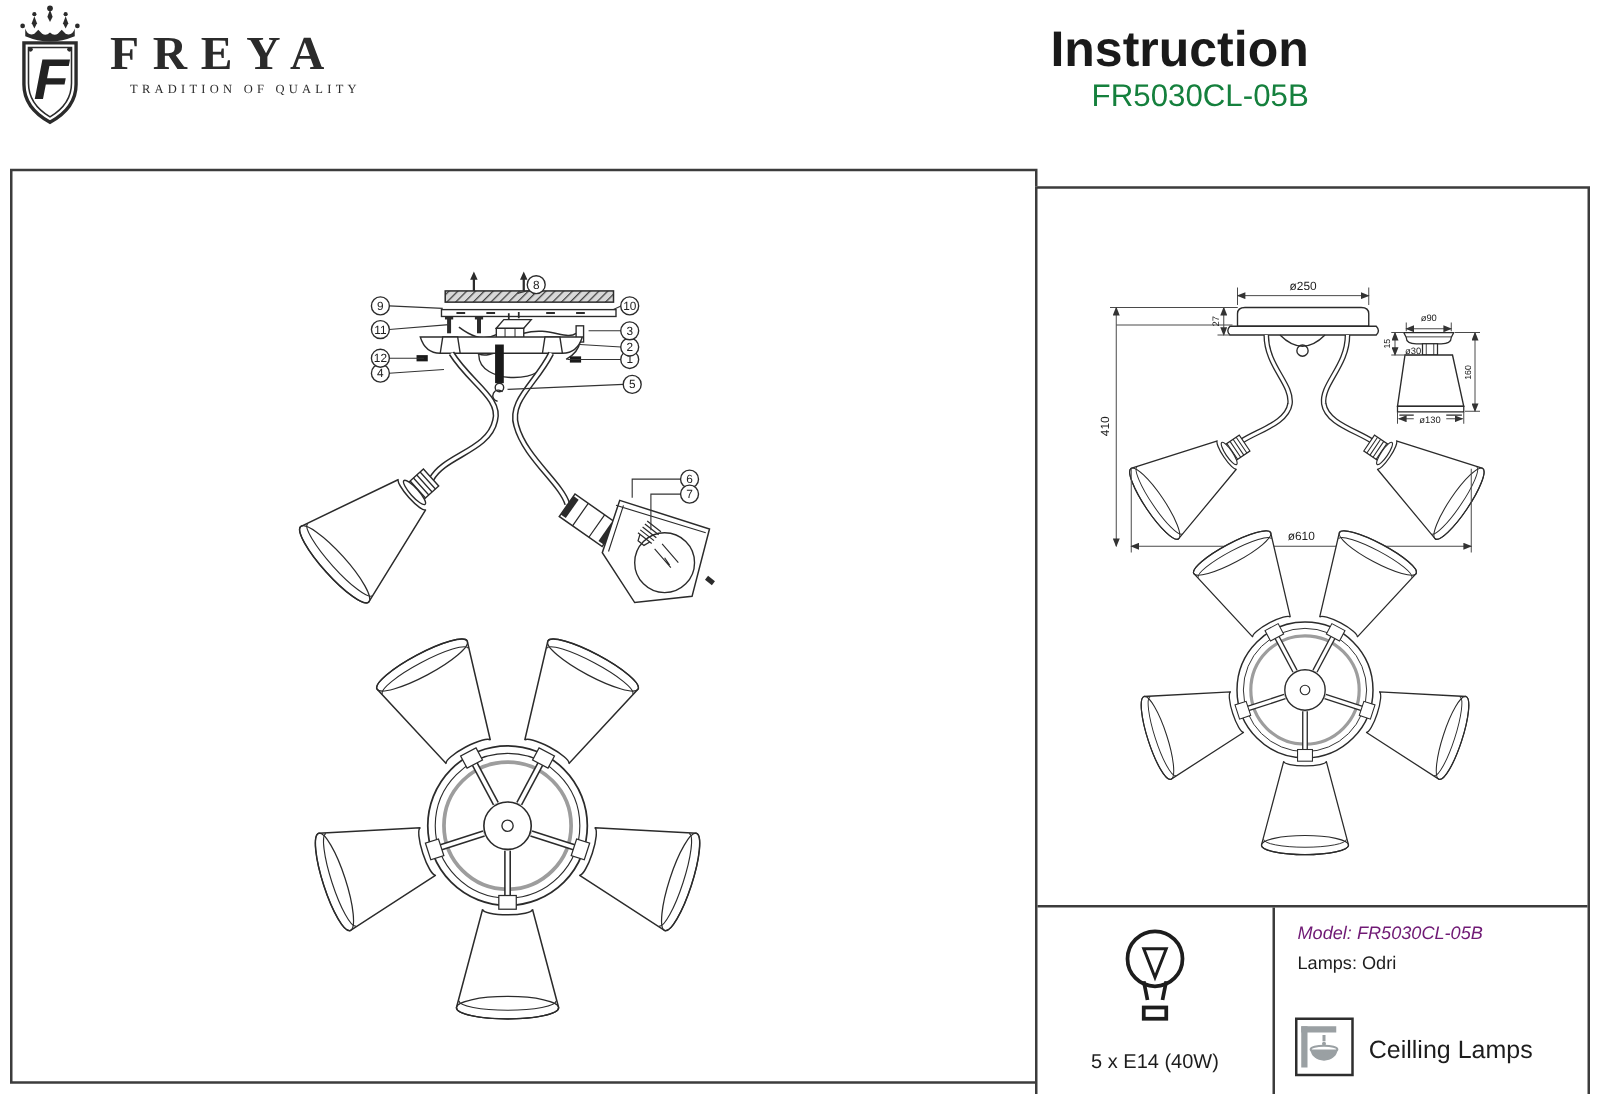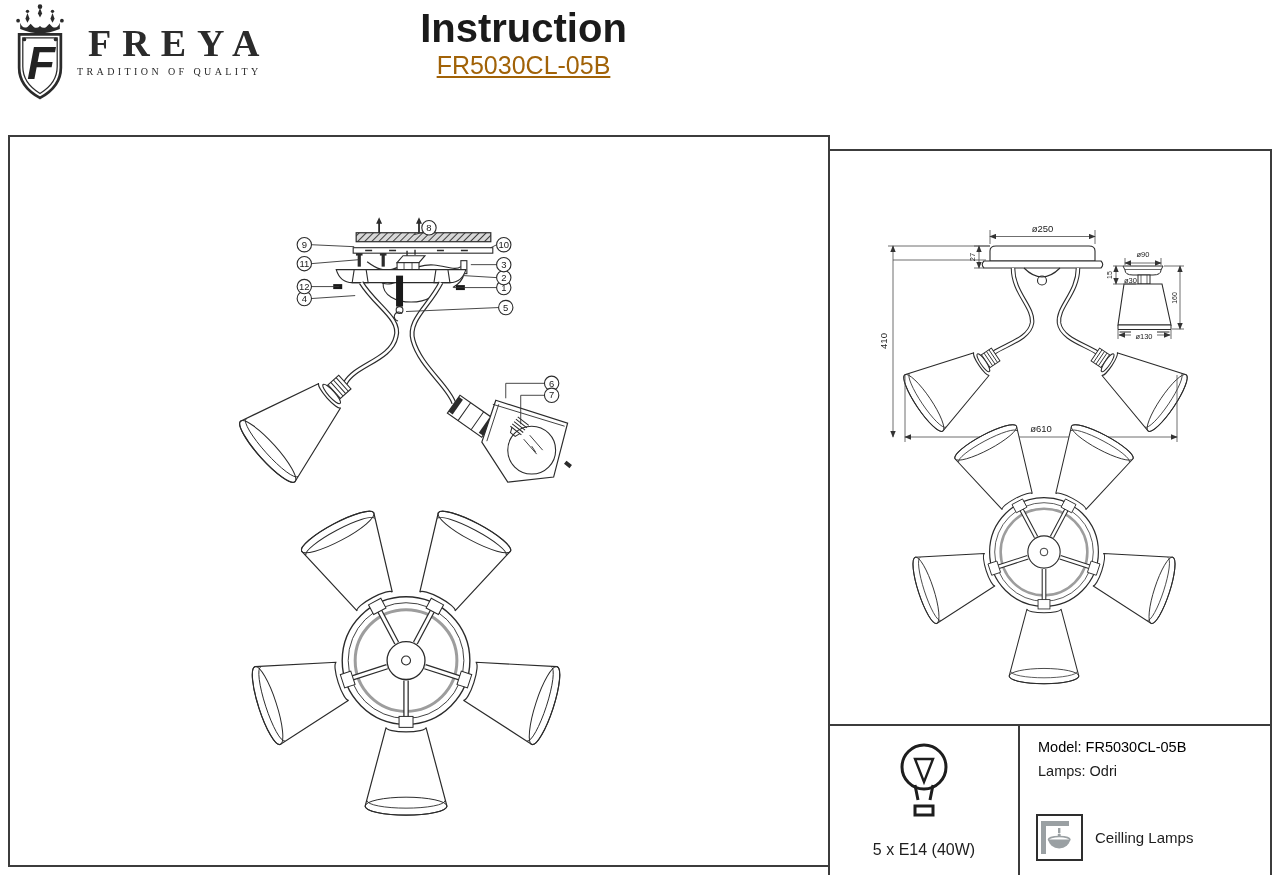--- a/index.html
+++ b/index.html
@@ -2,38 +2,38 @@
 <html><head>
 <meta charset="utf-8">
 <style>
   html,body{margin:0;padding:0;background:#fff;width:1280px;height:875px;overflow:hidden;
     font-family:"Liberation Sans",sans-serif;color:#1d1d1d;}
   .abs{position:absolute;}
   
   #logo{left:8px;top:3px;width:300px;height:100px;}
   #brand{left:80px;top:18px;font-family:"Liberation Serif",serif;font-weight:bold;
     font-size:38px;letter-spacing:11px;color:#2b2b2b;}
-  #tagline{left:69px;top:63px;font-family:"Liberation Serif",serif;font-size:10px;
+  #tagline{left:96px;top:63px;font-family:"Liberation Serif",serif;font-size:10px;
     letter-spacing:3.4px;color:#2b2b2b;white-space:nowrap;}
-  #title-block{left:0;top:6px;width:1047px;text-align:center;}
+  #title-block{left:0;top:18px;width:1047px;text-align:right;}
   #page-title{font-size:40px;font-weight:bold;line-height:1.1;color:#1a1a1a;}
-  #page-subtitle{font-size:25px;margin-top:1px;color:#a16207;text-decoration:underline;}
+  #page-subtitle{font-size:25px;margin-top:1px;color:#15803d;}
   
   .panel{border:2px solid #3c3c3c;box-sizing:border-box;background:#fff;}
   #panel-left{left:8px;top:135px;width:822px;height:732px;}
   #panel-right{left:828px;top:149px;width:444px;height:732px;}
   #panel-right .hdiv{left:0;top:573px;width:440px;height:0;border-top:2px solid #3c3c3c;}
   #panel-right .vdiv{left:188px;top:575px;height:153px;width:0;border-left:2px solid #3c3c3c;}
   
   #bulb-svg{left:64px;top:589px;}
   #bulb-label{left:0;top:690px;width:188px;text-align:center;font-size:16px;color:#1d1d1d;}
-  #model-line{left:208px;top:588px;font-size:14.5px;color:#000000;}
+  #model-line{left:208px;top:588px;font-size:14.5px;color:#701a75;font-style:italic;}
   #series-line{left:208px;top:612px;font-size:14.5px;color:#1d1d1d;}
   #cat-icon-box{left:206px;top:663px;width:43px;height:43px;border:2px solid #2e2e2e;}
-  #cat-label{left:265px;top:678px;font-size:15px;color:#1d1d1d;}
+  #cat-label{left:265px;top:678px;font-size:20px;color:#1d1d1d;}
   svg{display:block;}
   text{font-family:"Liberation Sans",sans-serif;fill:#222;}
 </style>
 </head>
 <body>
 
 <div class="abs" id="logo">
   <svg class="abs" style="left:0;top:0" width="64" height="98" viewBox="0 0 52 94">
     <g fill="#2b2b2b">
       <circle cx="26" cy="3.5" r="2.2"></circle>

